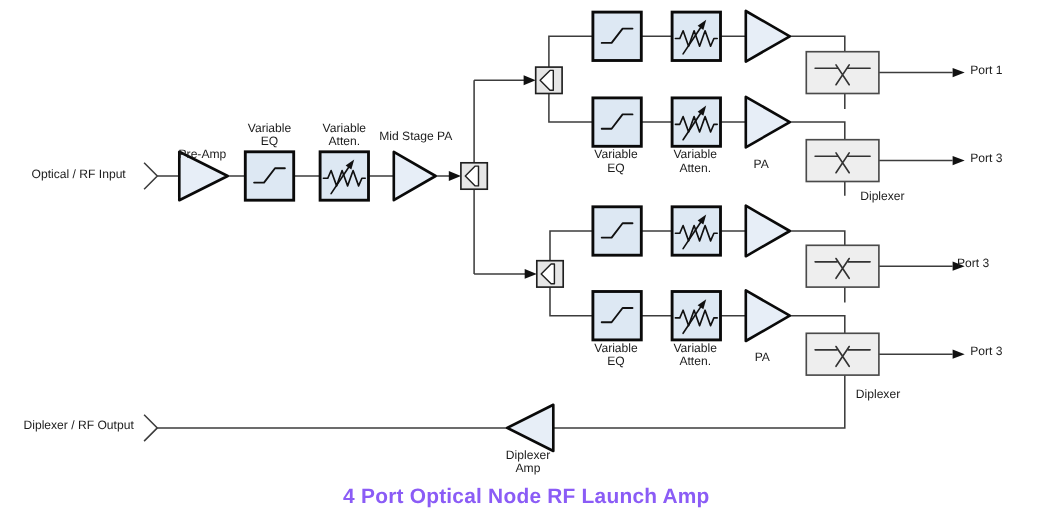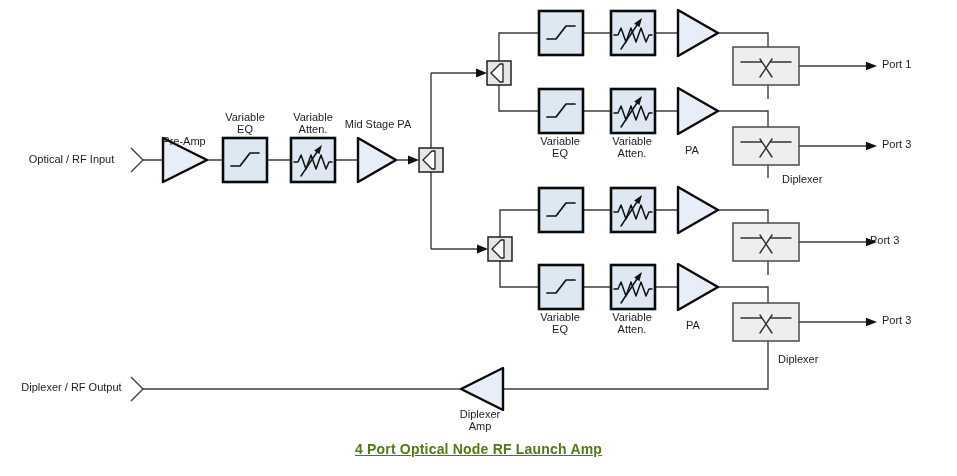--- a/index.html
+++ b/index.html
@@ -9,21 +9,21 @@
   }
   .stage svg { position:absolute; left:0; top:0; }
   .lbl {
     position:absolute; font-size:11px; line-height:11.5px;
     color:#1c1c1c; white-space:nowrap;
   }
   .center { transform:translateX(-50%); text-align:center; }
   .rightalign { text-align:center; }
   .title {
     position:absolute; left:0; right:0; top:441px; text-align:center;
-    font-size:14px; font-weight:bold; color:#4d7c0f; letter-spacing:0.2px;text-decoration:underline;
+    font-size:19px; font-weight:bold; color:#8b5cf6; letter-spacing:0.2px;
   }
   .wire { stroke:#3c3c3c; stroke-width:1.4; fill:none; }
   .box  { fill:#dde8f3; stroke:#0a0a0a; stroke-width:2.6; }
   .tri  { fill:#e7eef7; stroke:#0a0a0a; stroke-width:2.4; stroke-linejoin:round; }
   .sym  { stroke:#111; stroke-width:1.7; fill:none; stroke-linecap:round; stroke-linejoin:round; }
   .ah   { fill:#111; stroke:none; }
 </style>
 </head>
 <body>
 

